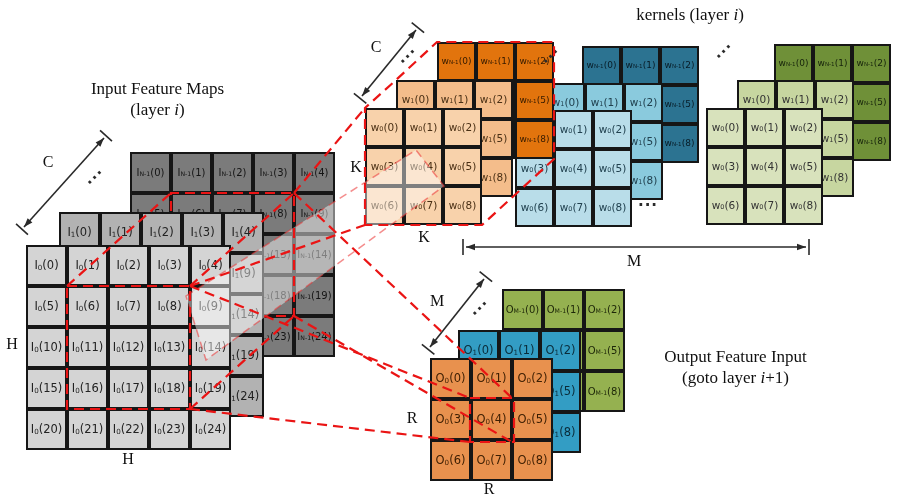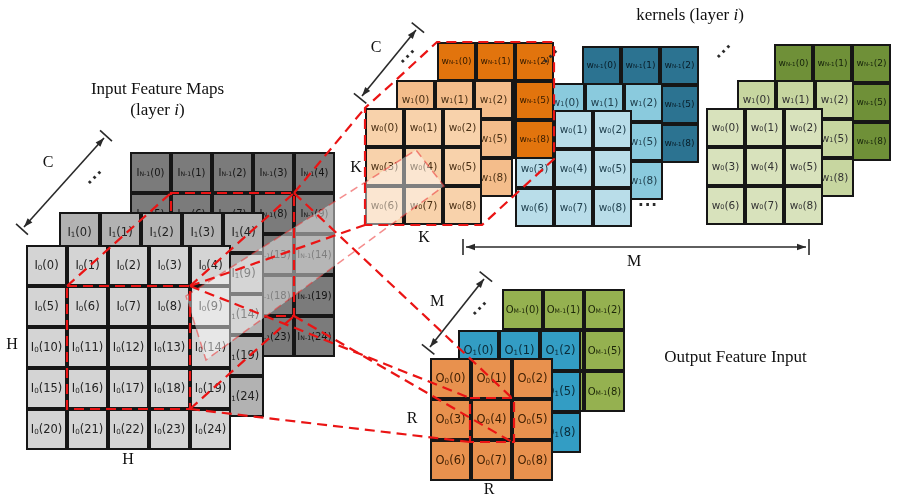--- a/index.html
+++ b/index.html
@@ -1040,20 +1040,21 @@
     </g>
   </svg>
 
   <div class="ttl kernels-ttl zt"><span>kernels (layer </span><span class="it">i</span><span>)</span></div>
   <div class="ttl input-ttl zt">
     <div>Input Feature Maps</div>
     <div><span>(layer </span><span class="it">i</span><span>)</span></div>
   </div>
   <div class="ttl output-ttl zt">
     <div>Output Feature Input</div>
+    <div><span>(goto layer </span><span class="it">i</span><span>+1)</span></div>
   </div>
 
   <span class="dim d-input-c zt">C</span>
   <span class="dim d-input-h-left zt">H</span>
   <span class="dim d-input-h-bottom zt">H</span>
   <span class="dim d-kernel-c zt">C</span>
   <span class="dim d-kernel-k-left zt">K</span>
   <span class="dim d-kernel-k-bottom zt">K</span>
   <span class="dim d-kernel-m zt">M</span>
   <span class="dim d-output-m zt">M</span>

